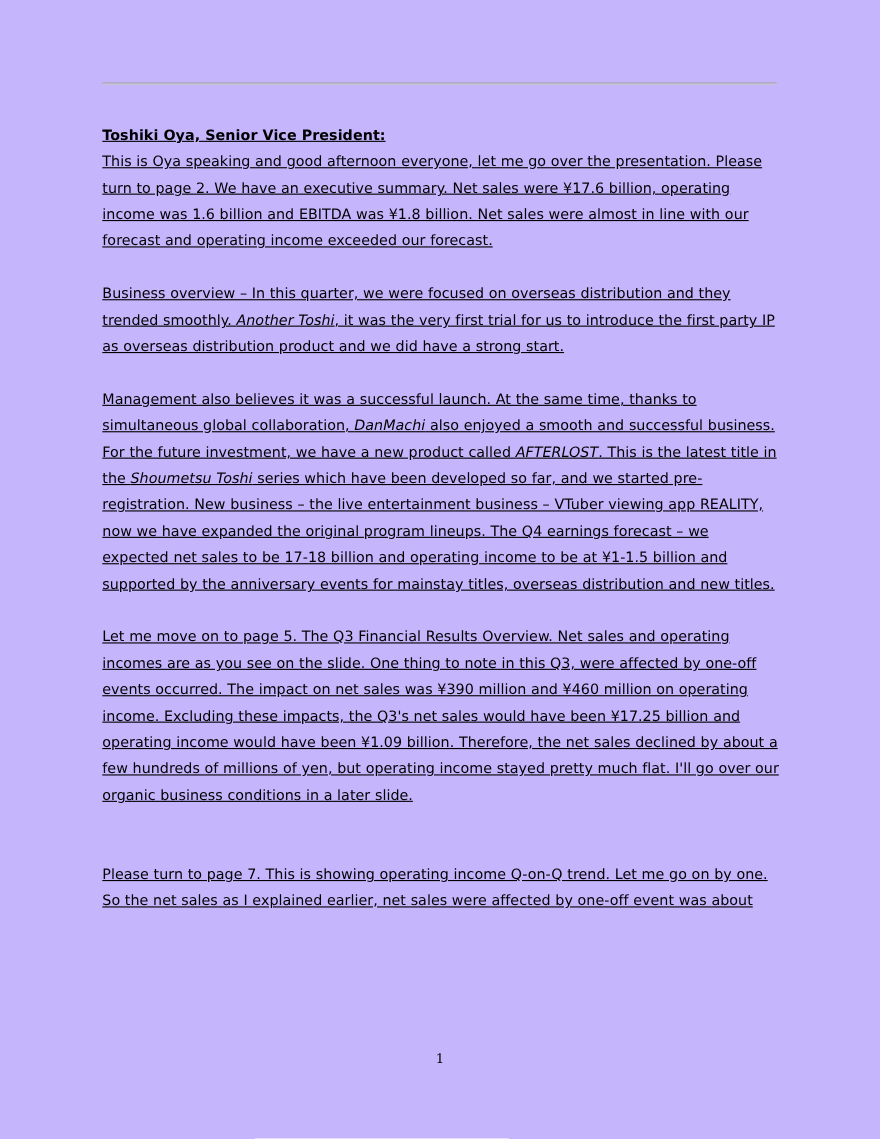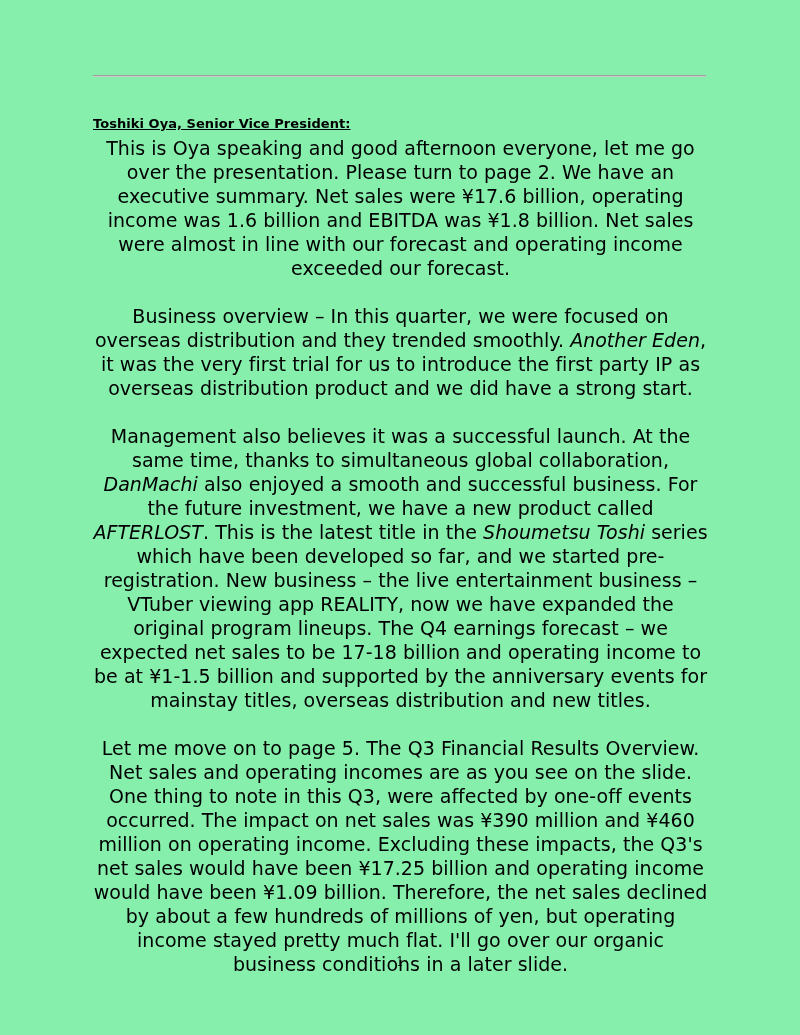--- a/index.html
+++ b/index.html
@@ -14,21 +14,21 @@
     position: relative;
     font-family: "DejaVu Sans", sans-serif;
     color: #000000;
     -webkit-font-smoothing: antialiased;
   }
   .page {
     position: relative;
     width: 800px;
     height: 1035px;
     box-sizing: border-box;
-    background: #86efac;
+    background: #c4b5fd;
   }
   .header-rule {
     position: absolute;
     left: 93px;
     top: 75px;
     width: 613px;
     height: 0;
     border-top: 1px solid #a0a0a0;
     border-bottom: 1px solid #c9c9c9;
   }
@@ -40,26 +40,27 @@
   }
   .doc-heading {
     font-size: 13px;
     font-weight: bold;
     text-decoration: underline;
     line-height: 24px;
     margin: 0;
     letter-spacing: 0.05px;
   }
   .para {
-    font-size: 19px;
+    font-size: 13px;
     line-height: 24px;
     margin: 0;
-    text-align: center;
+    text-align: left;
     letter-spacing: 0.02px;
     word-spacing: 0.1px;
+    text-decoration: underline;
   }
   .para-gap {
     height: 24px;
     line-height: 24px;
     font-size: 13px;
   }
   .para em {
     font-style: italic;
   }
   .page-number {
@@ -82,33 +83,34 @@
   <div class="header-rule"></div>
 
   <div class="content">
 
     <p class="doc-heading">Toshiki Oya, Senior Vice President:</p>
 
     <p class="para">This is Oya speaking and good afternoon everyone, let me go over the presentation. Please turn to page 2. We have an executive summary. Net sales were ¥17.6 billion, operating income was 1.6 billion and EBITDA was ¥1.8 billion. Net sales were almost in line with our forecast and operating income exceeded our forecast.</p>
 
     <div class="para-gap">&nbsp;</div>
 
-    <p class="para"><span>Business overview – In this quarter, we were focused on overseas distribution and they trended smoothly. </span><em>Another Eden</em><span>, it was the very first trial for us to introduce the first party IP as overseas distribution product and we did have a strong start.</span></p>
+    <p class="para"><span>Business overview – In this quarter, we were focused on overseas distribution and they trended smoothly. </span><em>Another Toshi</em><span>, it was the very first trial for us to introduce the first party IP as overseas distribution product and we did have a strong start.</span></p>
 
     <div class="para-gap">&nbsp;</div>
 
     <p class="para"><span>Management also believes it was a successful launch. At the same time, thanks to simultaneous global collaboration, </span><em>DanMachi</em><span> also enjoyed a smooth and successful business. For the future investment, we have a new product called </span><em>AFTERLOST</em><span>. This is the latest title in the </span><em>Shoumetsu Toshi</em><span> series which have been developed so far, and we started pre-registration. New business – the live entertainment business – VTuber viewing app REALITY, now we have expanded the original program lineups. The Q4 earnings forecast – we expected net sales to be 17-18 billion and operating income to be at ¥1-1.5 billion and supported by the anniversary events for mainstay titles, overseas distribution and new titles.</span></p>
 
     <div class="para-gap">&nbsp;</div>
 
     <p class="para">Let me move on to page 5. The Q3 Financial Results Overview. Net sales and operating incomes are as you see on the slide. One thing to note in this Q3, were affected by one-off events occurred. The impact on net sales was ¥390 million and ¥460 million on operating income. Excluding these impacts, the Q3's net sales would have been ¥17.25 billion and operating income would have been ¥1.09 billion. Therefore, the net sales declined by about a few hundreds of millions of yen, but operating income stayed pretty much flat. I'll go over our organic business conditions in a later slide.</p>
 
     <div class="para-gap">&nbsp;</div>
 
 
     <div class="para-gap">&nbsp;</div>
 
+    <p class="para">Please turn to page 7. This is showing operating income Q-on-Q trend. Let me go on by one. So the net sales as I explained earlier, net sales were affected by one-off event was about</p>
 
   </div>
 
   <div class="page-number">1</div>
 
 </div>
 
 </body></html>

